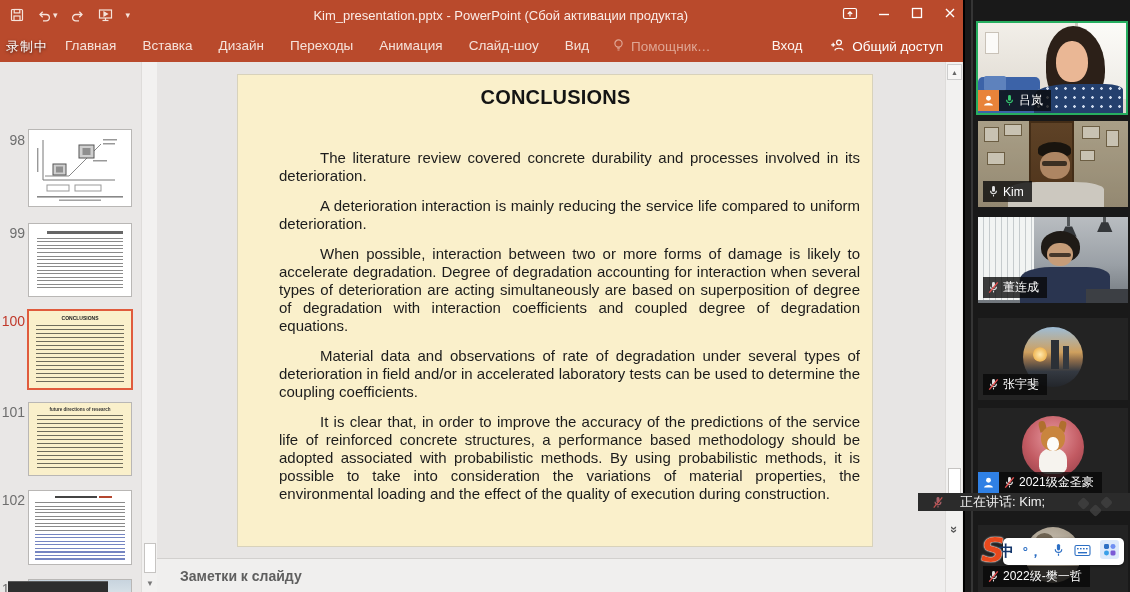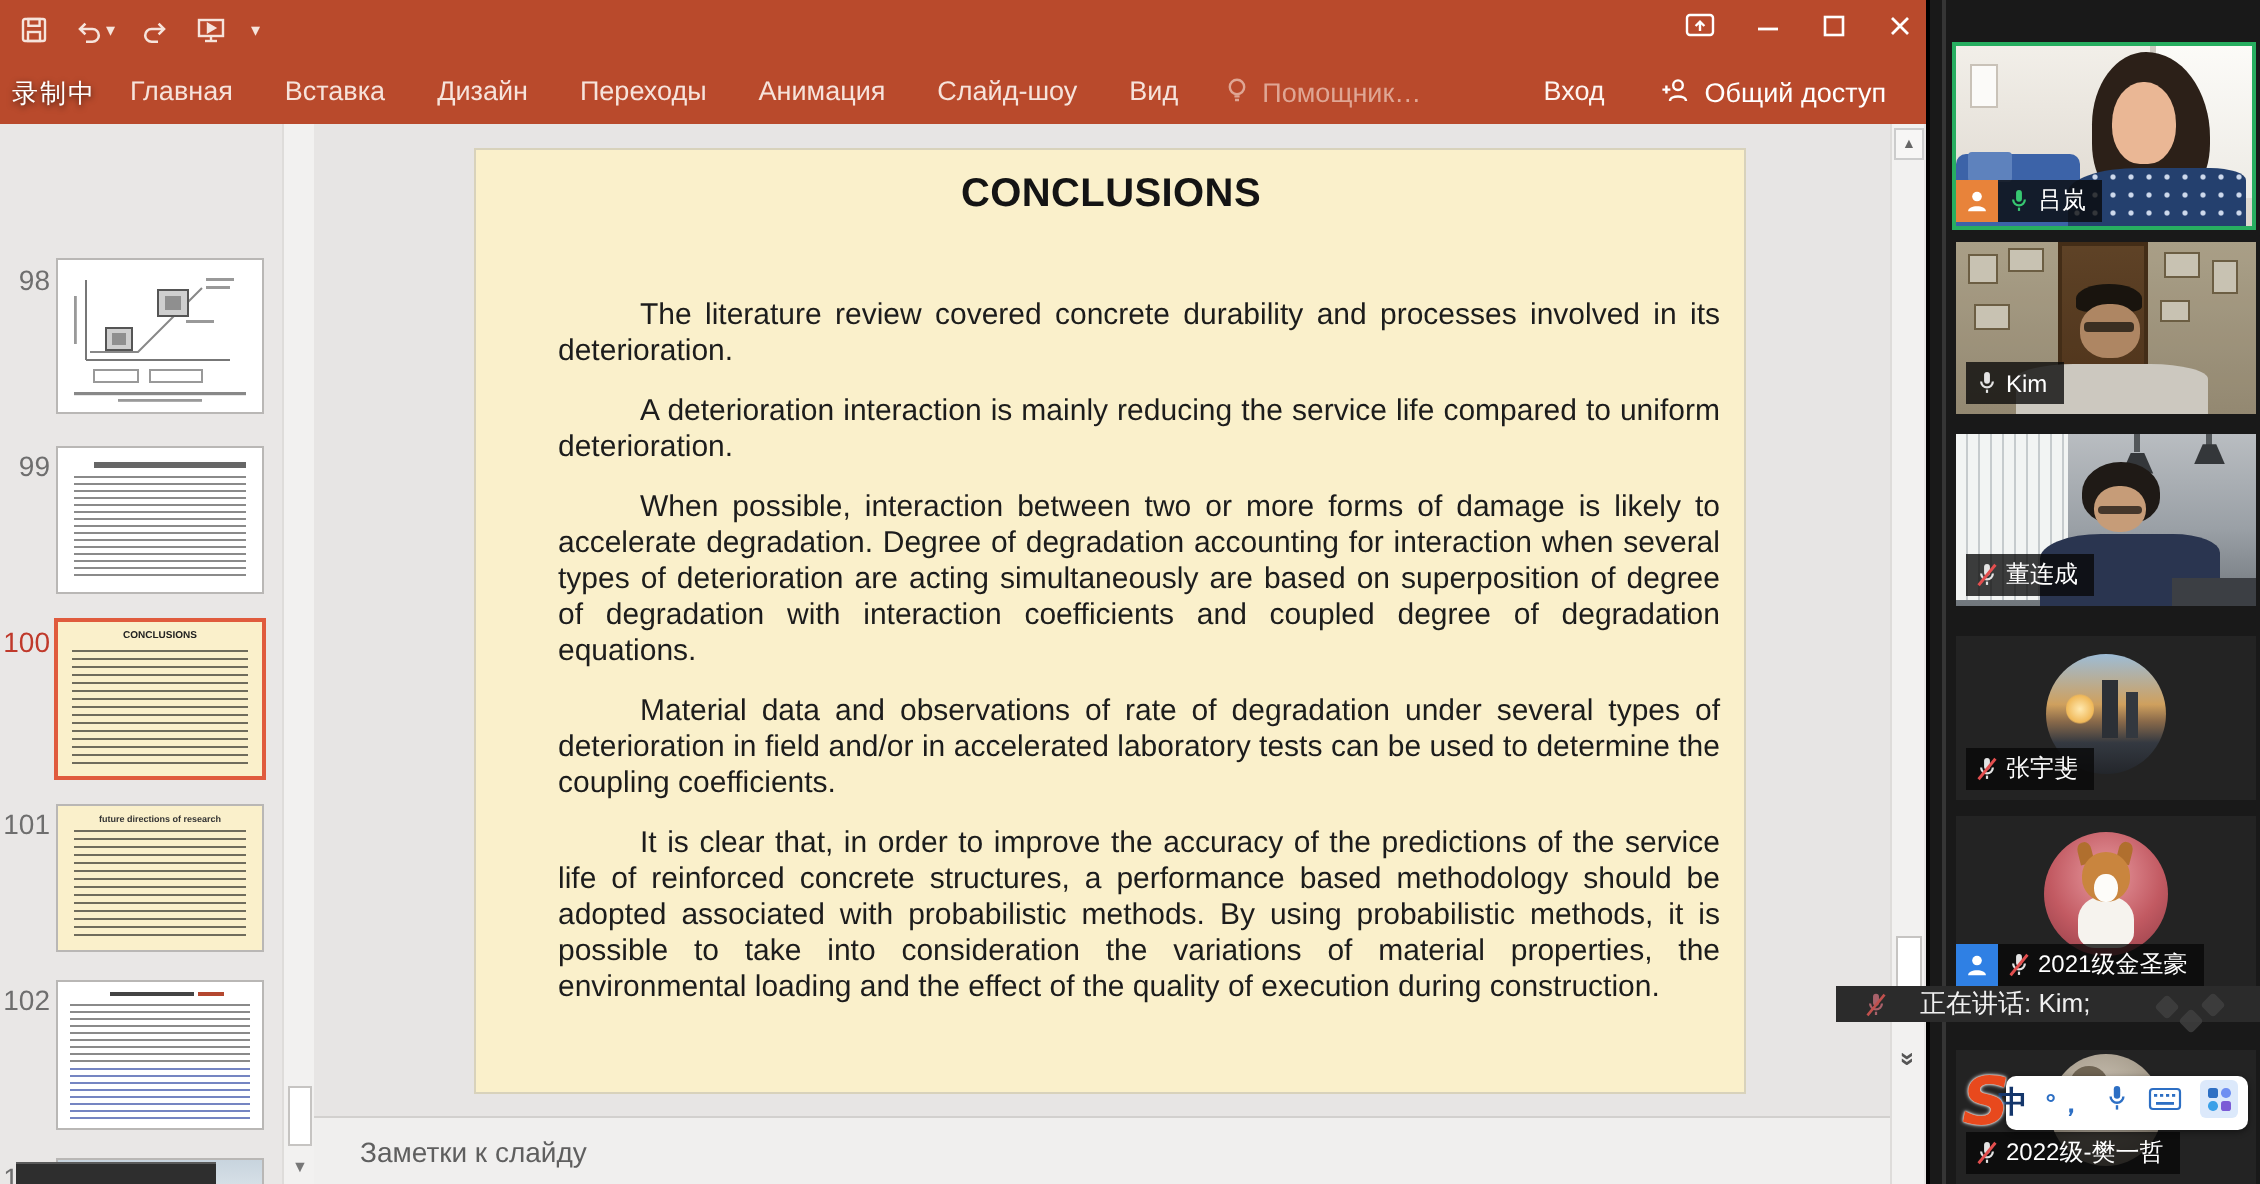--- a/index.html
+++ b/index.html
@@ -60,21 +60,21 @@
 
   
   .canvas { position:absolute; left:157px; top:62px; width:788px; height:496px; background:#e7e5e4; }
   .slide { position:absolute; left:80px; top:12px; width:636px; height:473px; background:#faf0cb;
            border:1px solid #d8d2bb; padding:9px 12px 0 41px; overflow:hidden; }
   .slide h1 { font-size:20px; font-weight:bold; color:#141414; text-align:center; margin:2px 28px 40px 0; letter-spacing:.2px; }
   .slide p { font-size:15px; line-height:18px; color:#1c1c1c; text-align:justify; text-indent:41px; margin:0 0 12px 0; }
 
   .notes { position:absolute; left:157px; top:558px; width:788px; height:34px; background:#f0efee;
            border-top:1px solid #d2d0ce; display:flex; align-items:center; padding-left:23px;
-           color:#5f5f5f; font-size:14px; }
+           color:#5f5f5f; font-size:14px;font-weight:bold; }
 
   
   .sidebar { position:absolute; left:963px; top:0; width:167px; height:592px; background:#191919; border-left:2px solid #000; }
   .side-line { position:absolute; left:6px; top:0; width:2px; height:100%; background:#4d4d4d; opacity:.55; }
   .tile { position:absolute; left:13px; width:150px; background:#262626; overflow:hidden; }
   .tile.t1 { top:21px; height:94px; border:2px solid #27ae60; left:11px; width:152px; }
   .tile.t2 { top:121px; height:86px; }
   .tile.t3 { top:217px; height:86px; }
   .tile.t4 { top:318px; height:82px; }
   .tile.t5 { top:408px; height:87px; }
@@ -191,20 +191,21 @@
         <span>
             <svg width="15" height="14" viewBox="0 0 15 14" fill="none" stroke="#f6e4dc" stroke-width="1.2">
               <rect x="1.5" y="2" width="12" height="8"></rect>
               <path d="M6 4 v4 l3.4 -2 z" fill="#f6e4dc"></path>
               <line x1="7.5" y1="10" x2="7.5" y2="12"></line>
               <line x1="4.5" y1="12.5" x2="10.5" y2="12.5"></line>
             </svg>
           </span>
         <span class="caret">▾</span>
       </div>
+      <div class="win-title">Kim_presentation.pptx - PowerPoint (Сбой активации продукта)</div>
       <div class="winctl">
         <span><svg width="16" height="15" viewBox="0 0 16 15" fill="none" stroke="#fff" stroke-width="1.2">
               <rect x="1.5" y="2.5" width="13" height="10" rx="1.5"></rect>
               <path d="M8 10.5 V6.2 M5.8 8 L8 5.8 L10.2 8"></path>
             </svg></span>
         <span><svg width="14" height="14" viewBox="0 0 14 14" stroke="#fff" stroke-width="1.4">
               <line x1="2" y1="8.5" x2="12" y2="8.5"></line>
             </svg></span>
         <span><svg width="14" height="14" viewBox="0 0 14 14" fill="none" stroke="#fff" stroke-width="1.3">
               <rect x="2.5" y="2.5" width="9" height="9"></rect>

